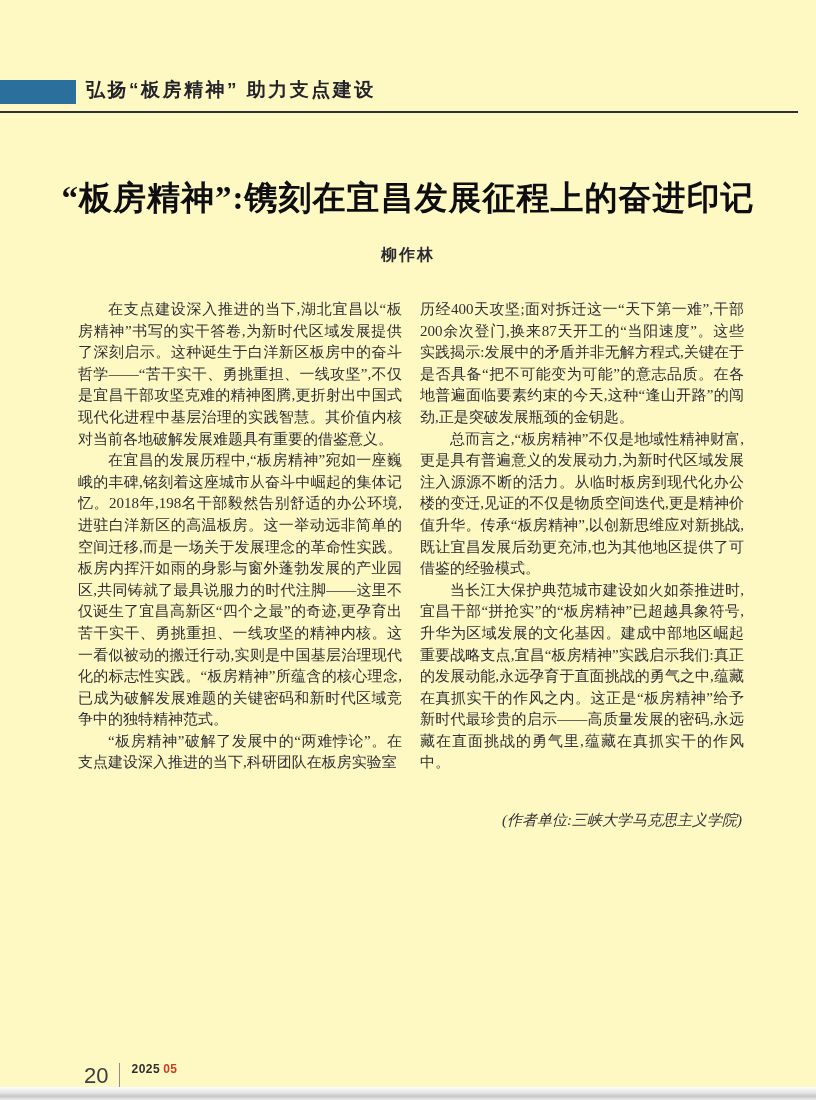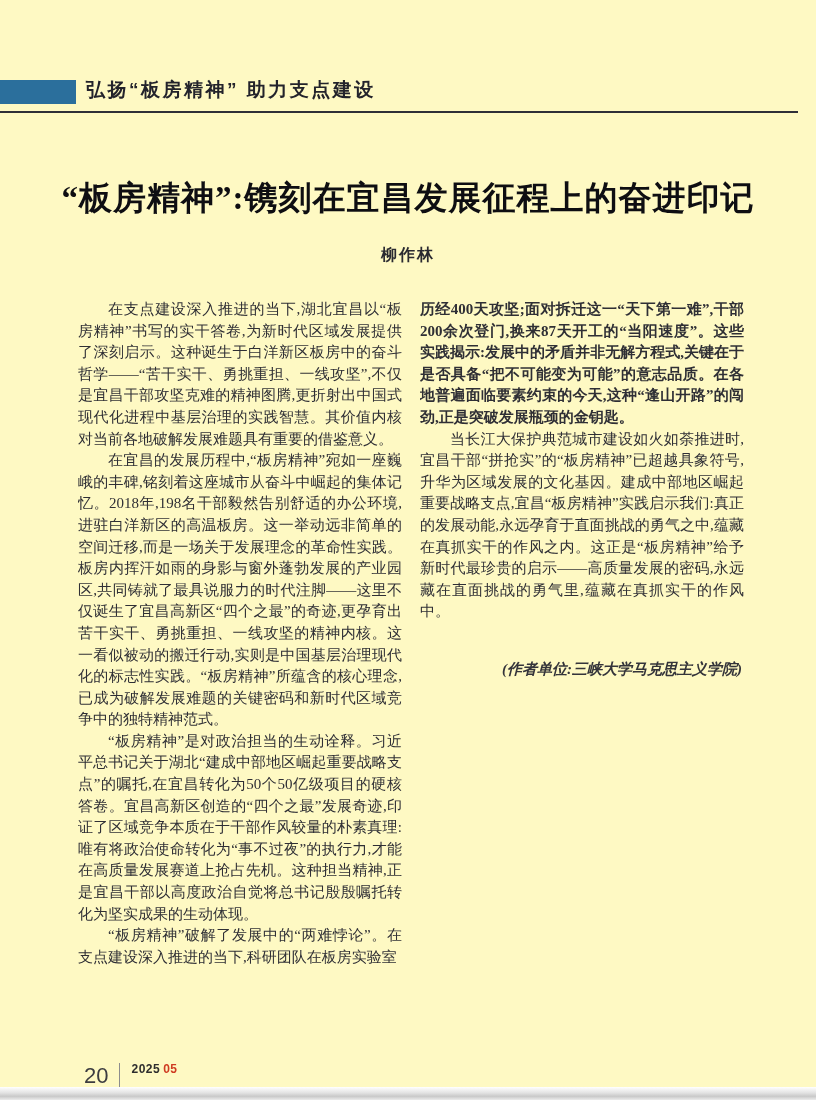--- a/index.html
+++ b/index.html
@@ -71,21 +71,21 @@
   .para {
     margin: 0;
     text-indent: 2em;
     font-size: 15px;
     line-height: 21.6px;
     text-align: justify;
     text-justify: inter-ideograph;
     color: #2f2f35;
     font-family: "Liberation Serif", "DejaVu Serif", serif;
   }
-  .para.no-indent { text-indent: 0; font-weight: bold; }
+  .para.no-indent { text-indent: 0; }
   .para.affiliation {
     text-indent: 0;
     text-align: right;
     font-style: italic;
     color: #34343a;
     padding-right: 2px;
     margin-top: 36px;
   }
 
   
@@ -141,25 +141,25 @@
   <div class="banner-text">弘扬“板房精神” 助力支点建设</div>
   <div class="header-rule" style="background: rgb(47, 47, 56);"></div>
 
   <div class="article-title">“板房精神”:镌刻在宜昌发展征程上的奋进印记</div>
   <div class="author-name">柳作林</div>
 
   <div class="columns">
     <div class="col">
         <p class="para">在支点建设深入推进的当下,湖北宜昌以“板房精神”书写的实干答卷,为新时代区域发展提供了深刻启示。这种诞生于白洋新区板房中的奋斗哲学——“苦干实干、勇挑重担、一线攻坚”,不仅是宜昌干部攻坚克难的精神图腾,更折射出中国式现代化进程中基层治理的实践智慧。其价值内核对当前各地破解发展难题具有重要的借鉴意义。</p>
         <p class="para">在宜昌的发展历程中,“板房精神”宛如一座巍峨的丰碑,铭刻着这座城市从奋斗中崛起的集体记忆。2018年,198名干部毅然告别舒适的办公环境,进驻白洋新区的高温板房。这一举动远非简单的空间迁移,而是一场关于发展理念的革命性实践。板房内挥汗如雨的身影与窗外蓬勃发展的产业园区,共同铸就了最具说服力的时代注脚——这里不仅诞生了宜昌高新区“四个之最”的奇迹,更孕育出苦干实干、勇挑重担、一线攻坚的精神内核。这一看似被动的搬迁行动,实则是中国基层治理现代化的标志性实践。“板房精神”所蕴含的核心理念,已成为破解发展难题的关键密码和新时代区域竞争中的独特精神范式。</p>
-        <p class="para">“板房精神”是对政治担当的生动诠释。习近平总书记关于湖北“建成中部地区崛起重要战略支点”的嘱托,在宜昌转化为50个50亿级项目的硬核答卷。宜昌高新区创造的“四个之最”发展奇迹,印证了区域竞争本质在于干部作风较量的朴素真理:唯有将政治使命转化为“事不过夜”的执行力,才能在高质量发展赛道上抢占先机。这种担当精神,正是宜昌干部以高度政治自觉将总书记殷殷嘱托转化为坚实成果的生动体现。</p>
         <p class="para">“板房精神”破解了发展中的“两难悖论”。在支点建设深入推进的当下,科研团队在板房实验室</p>
       </div>
     <div class="col">
         <p class="para no-indent">历经400天攻坚;面对拆迁这一“天下第一难”,干部200余次登门,换来87天开工的“当阳速度”。这些实践揭示:发展中的矛盾并非无解方程式,关键在于是否具备“把不可能变为可能”的意志品质。在各地普遍面临要素约束的今天,这种“逢山开路”的闯劲,正是突破发展瓶颈的金钥匙。</p>
+        <p class="para">总而言之,“板房精神”不仅是地域性精神财富,更是具有普遍意义的发展动力,为新时代区域发展注入源源不断的活力。从临时板房到现代化办公楼的变迁,见证的不仅是物质空间迭代,更是精神价值升华。传承“板房精神”,以创新思维应对新挑战,既让宜昌发展后劲更充沛,也为其他地区提供了可借鉴的经验模式。</p>
         <p class="para">当长江大保护典范城市建设如火如荼推进时,宜昌干部“拼抢实”的“板房精神”已超越具象符号,升华为区域发展的文化基因。建成中部地区崛起重要战略支点,宜昌“板房精神”实践启示我们:真正的发展动能,永远孕育于直面挑战的勇气之中,蕴藏在真抓实干的作风之内。这正是“板房精神”给予新时代最珍贵的启示——高质量发展的密码,永远藏在直面挑战的勇气里,蕴藏在真抓实干的作风中。</p>
         <p class="para no-indent affiliation">(作者单位:三峡大学马克思主义学院)</p>
       </div>
   </div>
 
   <div class="footer">
     <span class="page-number">20</span>
     <span class="footer-divider"></span>
     <span class="issue-block">
       <span class="issue-top"><span>2025</span><span class="issue-number" style="color: rgb(207, 59, 34);">05</span></span>

